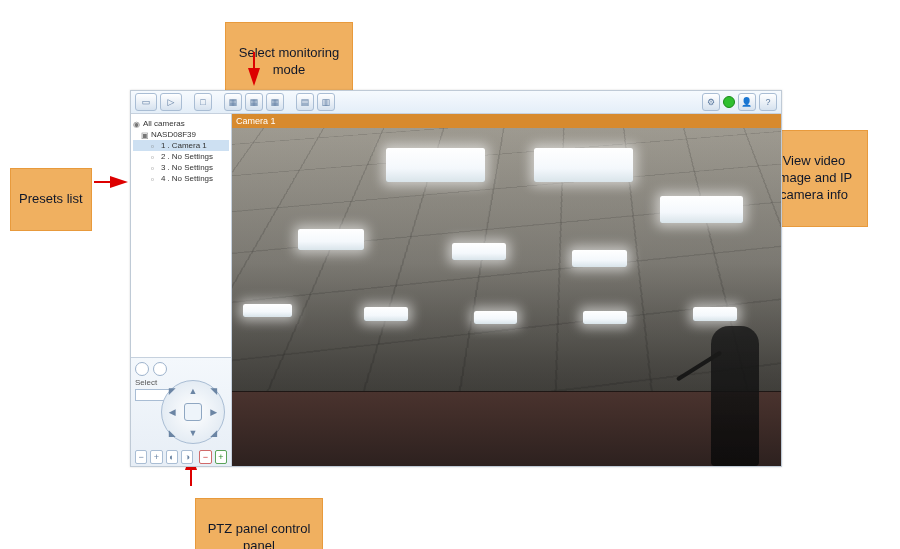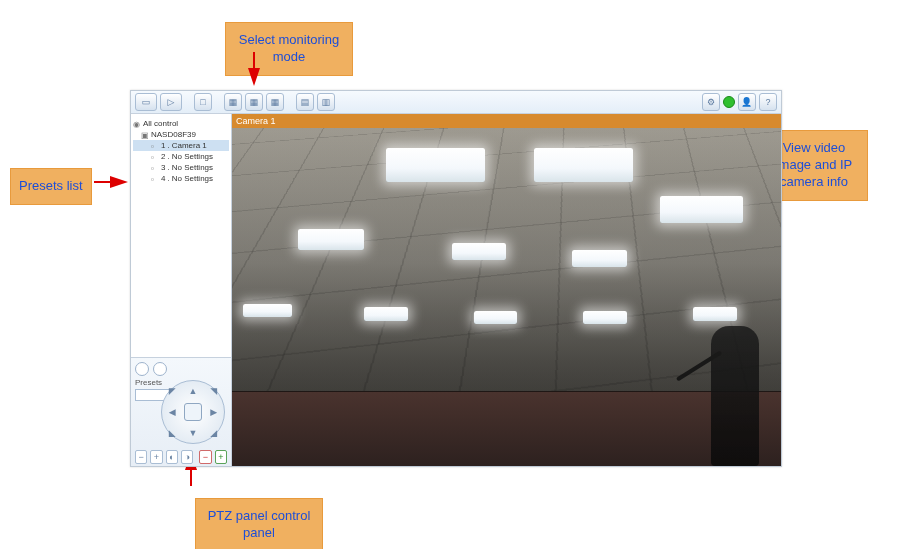--- a/index.html
+++ b/index.html
@@ -9,22 +9,22 @@
     height: 549px;
     font-family: Arial, sans-serif;
     font-size: 10px;
     background: #fff;
     position: relative;
     overflow: hidden;
   }
   .callout {
     position: absolute;
     background: #f0b060;
-    color: #1d4ed8;
-    padding: 9px 8px;
+    color: #0f172a;
+    padding: 22px 8px;
     font-size: 13px;
     text-align: center;
     line-height: 1.3;
     border: 1px solid #e89a3c;
   }
   .arrow-right {
     position: absolute;
     width: 0; height: 0;
     border-top: 6px solid transparent;
     border-bottom: 6px solid transparent;
@@ -257,21 +257,21 @@
     <div class="status-dot"></div>
     <div class="tbtn">👤</div>
     <div class="tbtn">?</div>
   </div>
 
   <div class="body">
     <div class="sidebar">
       <div class="tree">
         <div class="tree-row">
           <span class="ticon">◉</span>
-          <span>All control</span>
+          <span>All cameras</span>
         </div>
         <div class="tree-row tree-indent1">
           <span class="ticon">▣</span>
           <span>NASD08F39</span>
         </div>
         <div class="tree-row tree-indent2 sel">
           <span class="ticon">▫</span>
           <span>1</span>.
           <span>Camera 1</span>
         </div>
@@ -290,21 +290,21 @@
           <span>4</span>.
           <span>No Settings</span>
         </div>
       </div>
 
       <div class="ptz">
         <div class="ptz-top">
           <div class="ptz-ico"></div>
           <div class="ptz-ico"></div>
         </div>
-        <div class="presets-label">Presets</div>
+        <div class="presets-label">Select</div>
         <select class="preset-sel" value=""></select>
 
         <div class="dpad">
           <div>◤</div>
           <div>▲</div>
           <div>◥</div>
           <div>◀</div>
           <div class="c"></div>
           <div>▶</div>
           <div>◣</div>

